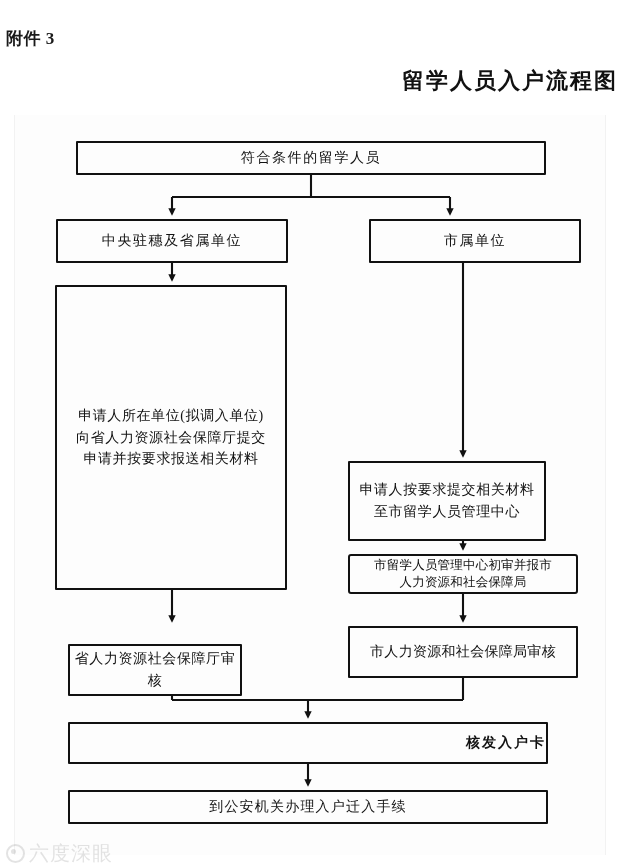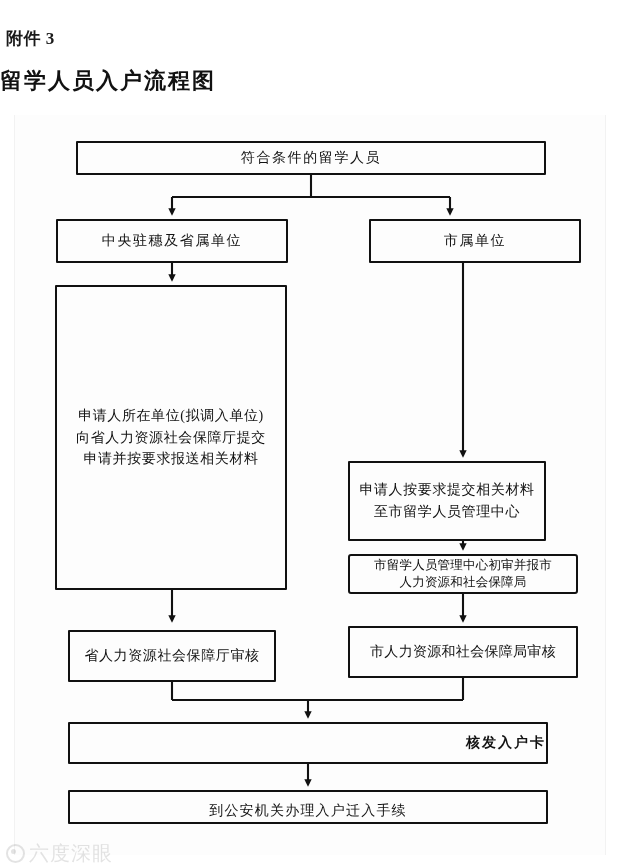--- a/index.html
+++ b/index.html
@@ -25,21 +25,21 @@
     color: #1a1a1a;
     letter-spacing: 0.5px;
     white-space: nowrap;
   }
 
   #chart-title {
     position: absolute;
     left: 0;
     top: 66px;
     width: 618px;
-    text-align: left;
+    text-align: right;
     font-size: 22px;
     font-weight: 700;
     color: #111111;
     letter-spacing: 2px;
   }
 
   
   #flow-panel {
     position: absolute;
     left: 14px;
@@ -83,24 +83,24 @@
   .node.bold { font-weight: 700; letter-spacing: 2px; justify-content: flex-end; }
 
   
   #node-eligible      { left: 76px;  top: 141px; width: 470px; height: 34px; letter-spacing: 1.6px; }
   #node-central-prov  { left: 56px;  top: 219px; width: 232px; height: 44px; letter-spacing: 1.6px; }
   #node-municipal     { left: 360px; top: 219px; width: 212px; height: 44px; letter-spacing: 1.6px; margin-left: 9px; }
   #node-prov-apply    { left: 55px;  top: 285px; width: 232px; height: 305px; }
   #node-city-submit   { left: 348px; top: 461px; width: 198px; height: 80px; }
   #node-city-review1  { left: 348px; top: 554px; width: 230px; height: 40px;
                         font-size: 12.5px; line-height: 1.35; letter-spacing: 0.2px; }
-  #node-prov-audit    { left: 68px;  top: 630px; width: 208px; height: 52px; letter-spacing: 0.6px; }
+  #node-prov-audit    { left: 68px;  top: 644px; width: 174px; height: 52px; letter-spacing: 0.6px; }
   #node-city-audit    { left: 348px; top: 626px; width: 230px; height: 52px; letter-spacing: 0.3px; }
   #node-issue-card    { left: 68px;  top: 722px; width: 480px; height: 42px; }
-  #node-police        { left: 68px;  top: 790px; width: 480px; height: 34px; letter-spacing: 1.2px; align-items: flex-end; }
+  #node-police        { left: 68px;  top: 790px; width: 480px; height: 34px; letter-spacing: 1.2px; }
 
   
   #watermark {
     position: absolute;
     left: 6px;
     top: 840px;
     display: flex;
     align-items: center;
     gap: 4px;
     opacity: 0.16;

